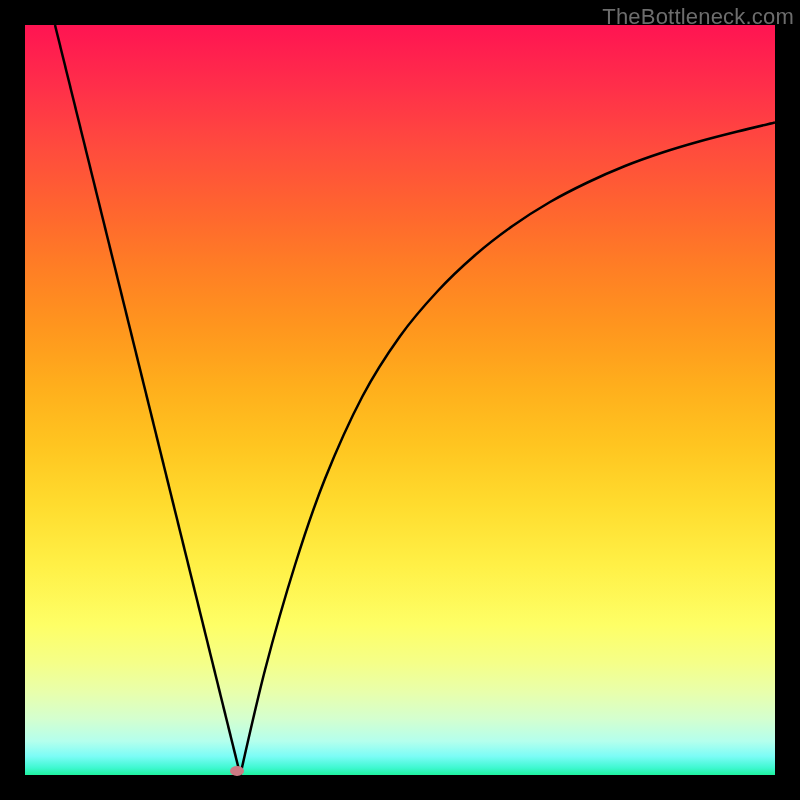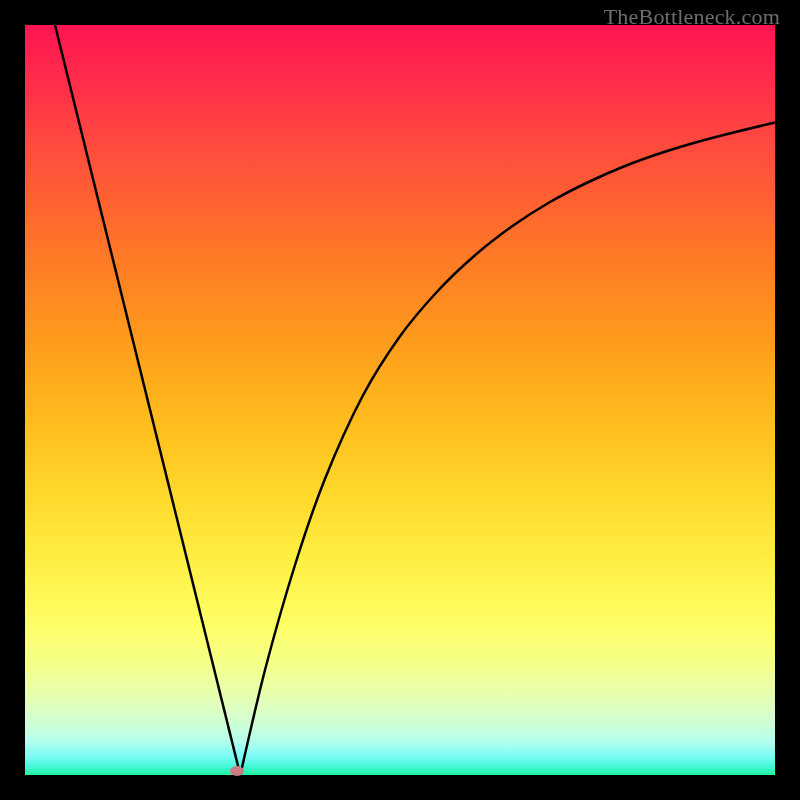--- a/index.html
+++ b/index.html
@@ -33,22 +33,22 @@
       #d4ffcf 92.5%,
       #b4ffed 95.5%,
       #7cfcf6 97.5%,
       #40f8d2 99%,
       #1ef29f 100%
     );
   }
   .watermark {
     position: absolute;
     top: 4px;
-    right: 20px;
-    font-family: Liberation Serif, serif;
+    right: 6px;
+    font-family: Liberation Sans, sans-serif;
     font-size: 22px;
     font-weight: 500;
     color: #6d6d6d;
     letter-spacing: 0.2px;
   }
   svg.curve {
     position: absolute;
     left: 0;
     top: 0;
     width: 750px;

